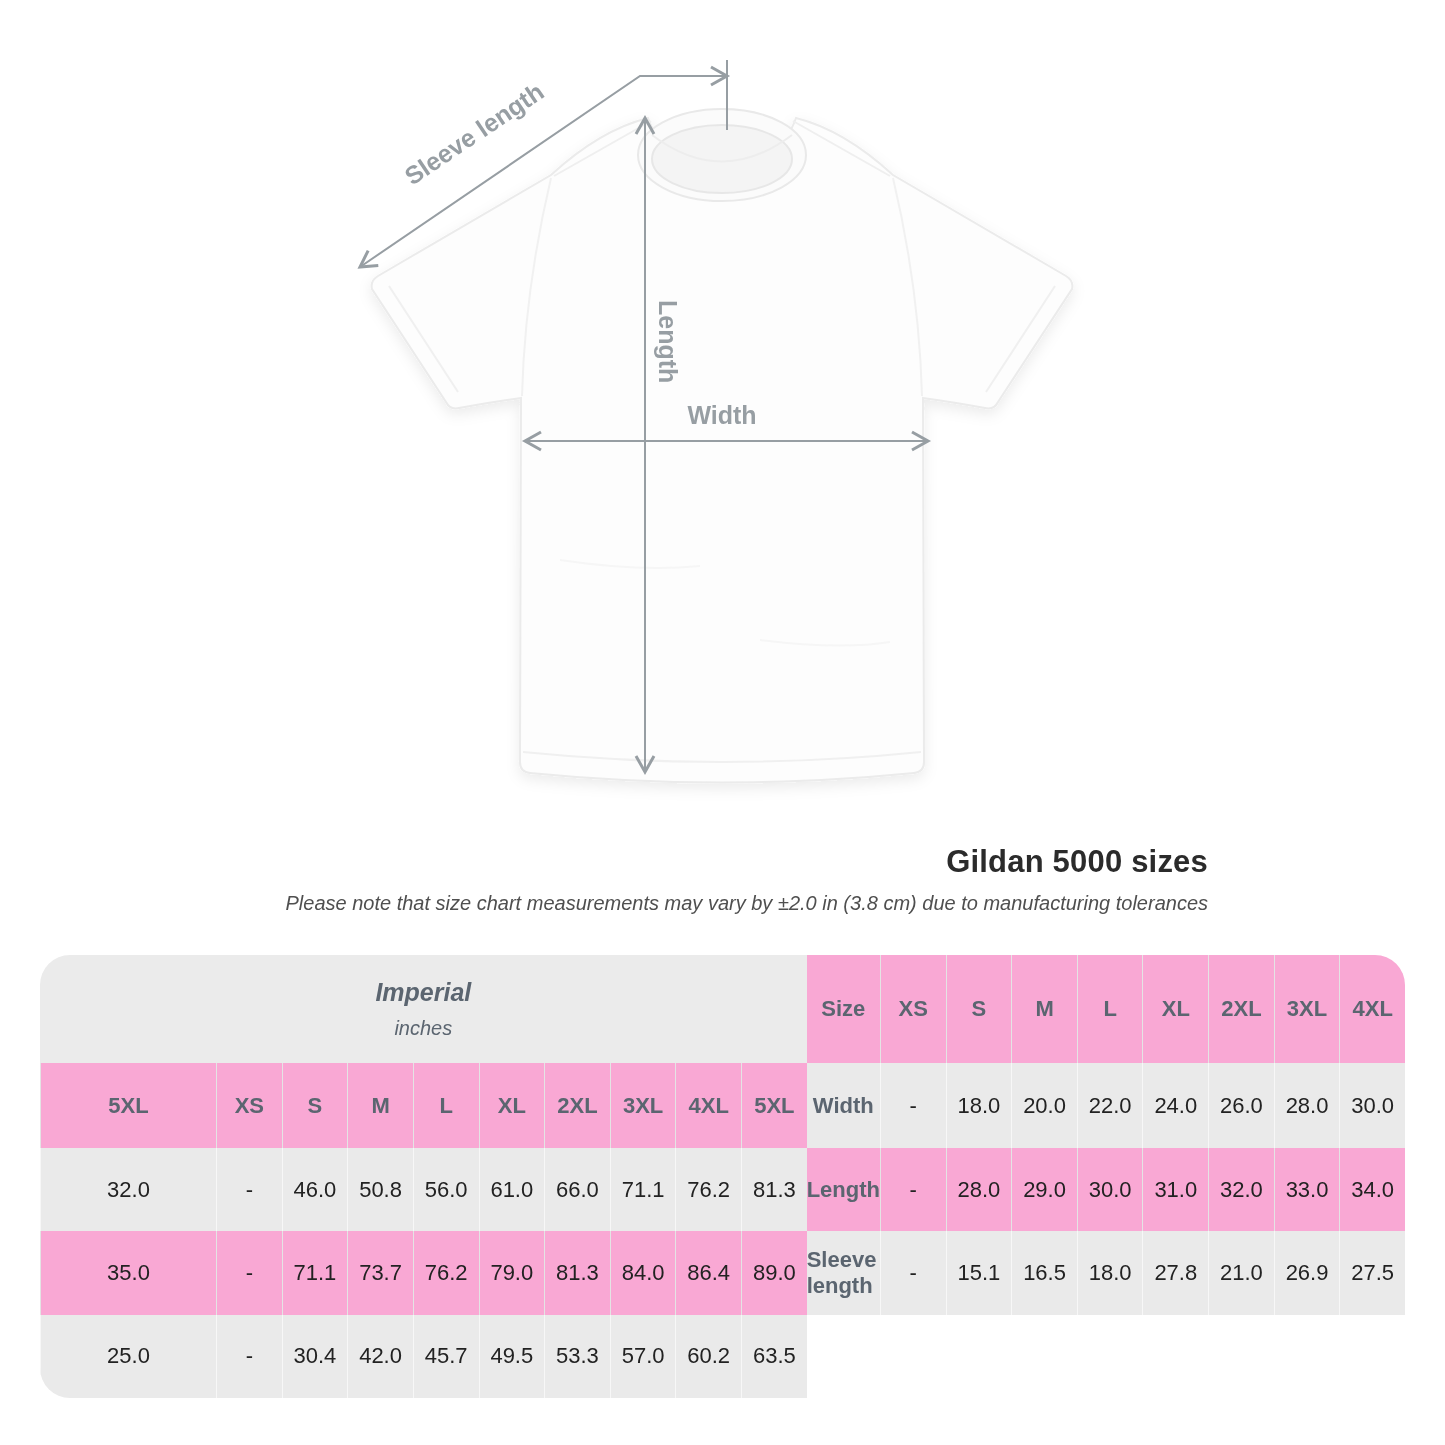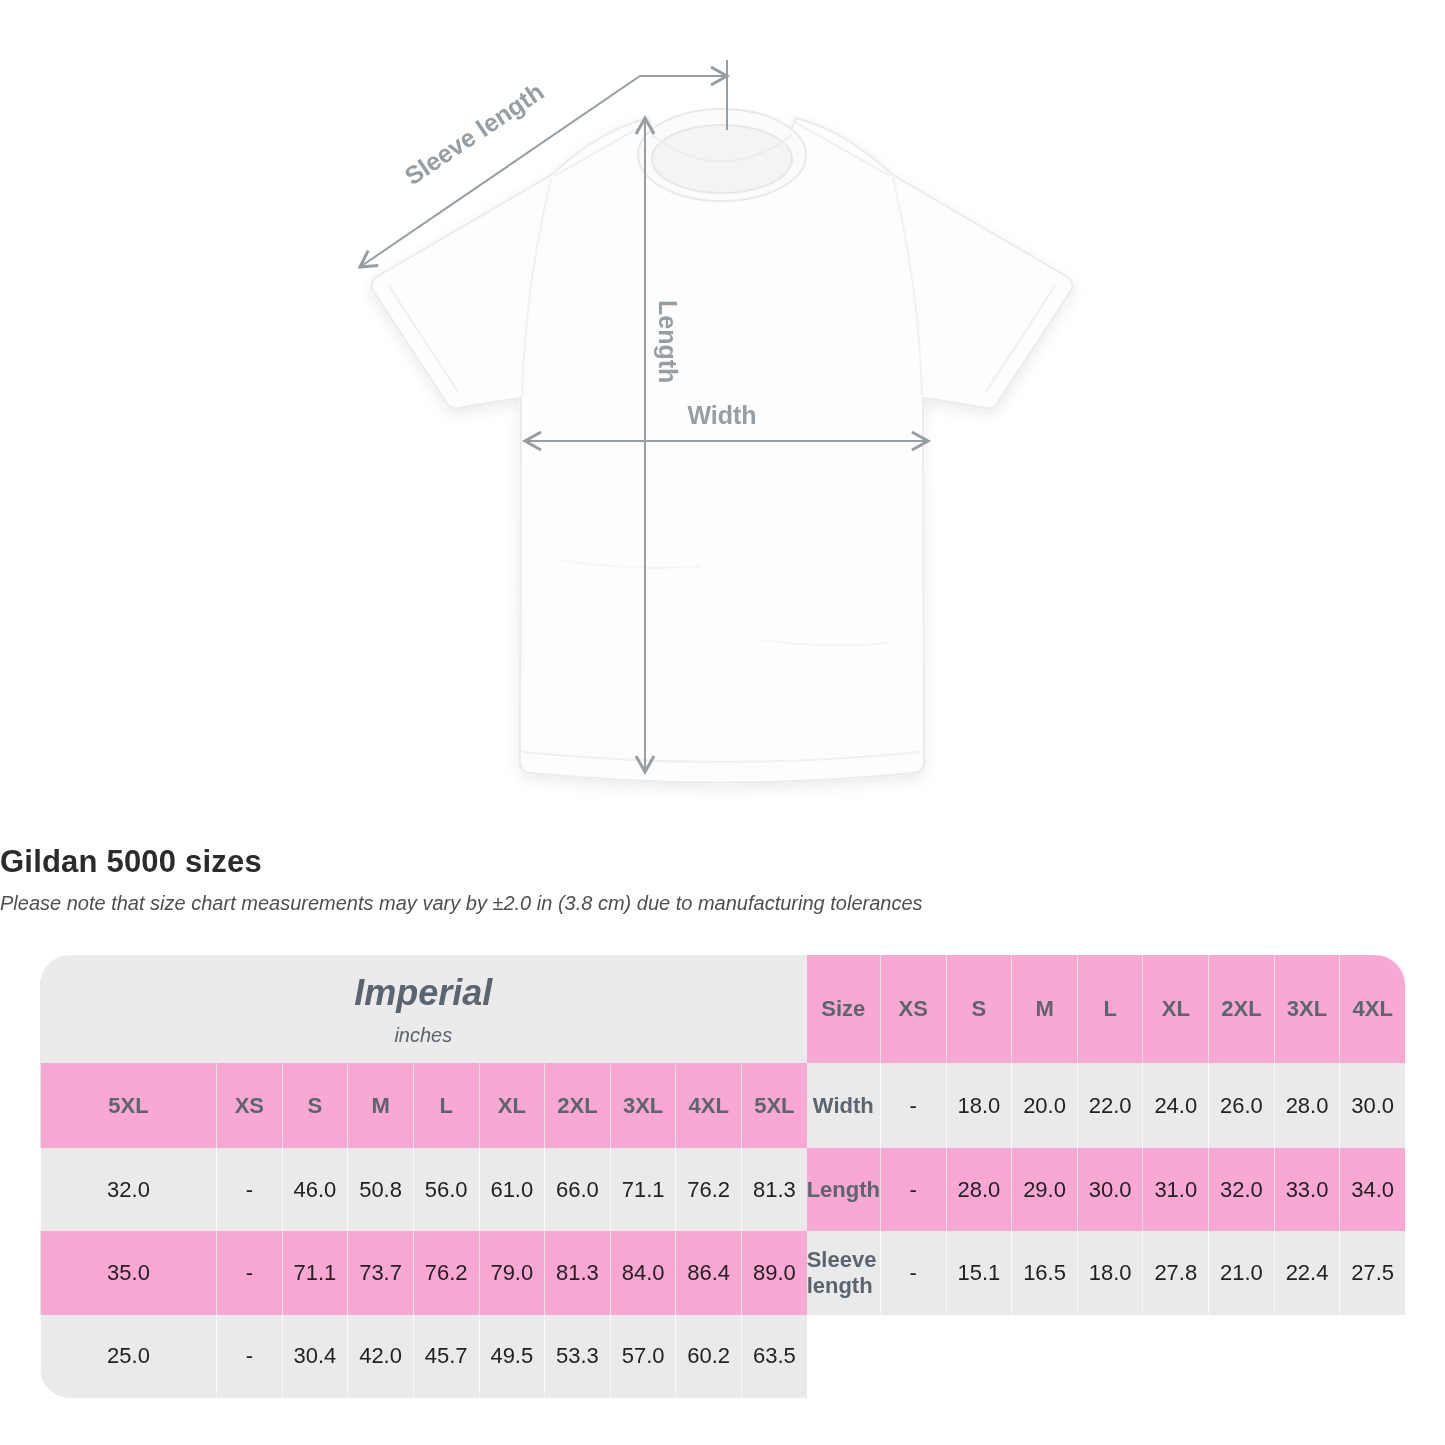--- a/index.html
+++ b/index.html
@@ -14,21 +14,21 @@
     --sep-on-gray:#f7f7f7;
   }
   *{box-sizing:border-box;margin:0;padding:0}
   html,body{background:#ffffff;}
   body{
     width:1445px;height:1445px;overflow:hidden;
     font-family:"Liberation Sans","DejaVu Sans",sans-serif;
     position:relative;
   }
   .diagram-wrap{width:1445px;height:828px;position:relative;}
-  .caption{width:1208px;text-align:left;}
+  .caption{width:1208px;text-align:right;}
   .caption .title{
     font-size:31px;font-weight:bold;color:var(--title-text);
     letter-spacing:0.2px;margin-top:16px;
   }
   .caption .note{
     font-size:20px;font-style:italic;color:var(--note-text);
     margin-top:12px;
   }
   .sizechart{
     position:absolute;left:40px;top:955px;
@@ -39,21 +39,21 @@
     grid-template-rows:108px 85px 1fr 1fr 1fr;
   }
   .band{
     background:var(--band-gray);
     display:flex;flex-direction:column;align-items:center;justify-content:center;
     gap:10px;
   }
   .band-imperial{grid-column:1 / span 10;}
   .band-metric{grid-column:11 / span 9;}
   .band .sec-name{
-    font-size:36px;font-weight:bold;font-style:italic;color:var(--header-text);
+    font-size:25px;font-weight:bold;font-style:italic;color:var(--header-text);
   }
   .band .sec-unit{
     font-size:20px;font-style:italic;color:var(--header-text);text-align:right;
   }
   .cell{
     display:flex;align-items:center;justify-content:center;
     font-size:22px;color:var(--value-text);
   }
   .hdr{font-weight:bold;color:var(--header-text);}
   .rowlabel{font-weight:bold;color:var(--header-text);}
@@ -194,21 +194,21 @@
     <div class="cell on-white">84.0</div>
     <div class="cell on-white">86.4</div>
     <div class="cell on-white">89.0</div>
     <div class="cell rowlabel on-gray first">Sleeve length</div>
     <div class="cell on-gray">-</div>
     <div class="cell on-gray">15.1</div>
     <div class="cell on-gray">16.5</div>
     <div class="cell on-gray">18.0</div>
     <div class="cell on-gray">27.8</div>
     <div class="cell on-gray">21.0</div>
-    <div class="cell on-gray">22.4</div>
+    <div class="cell on-gray">26.9</div>
     <div class="cell on-gray">27.5</div>
     <div class="cell on-gray">25.0</div>
     <div class="cell on-gray">-</div>
     <div class="cell on-gray">30.4</div>
     <div class="cell on-gray">42.0</div>
     <div class="cell on-gray">45.7</div>
     <div class="cell on-gray">49.5</div>
     <div class="cell on-gray">53.3</div>
     <div class="cell on-gray">57.0</div>
     <div class="cell on-gray">60.2</div>

